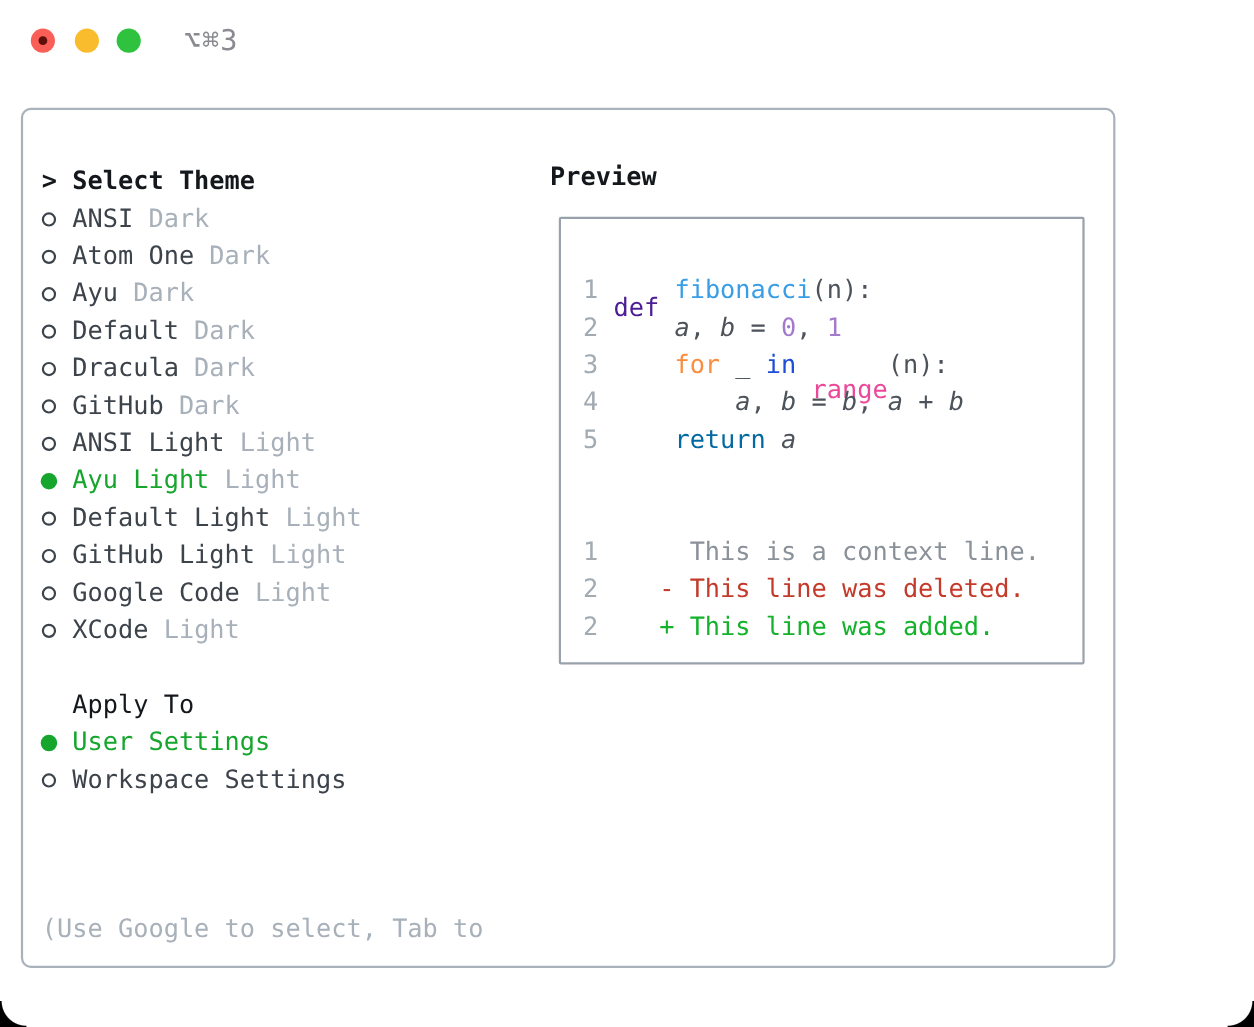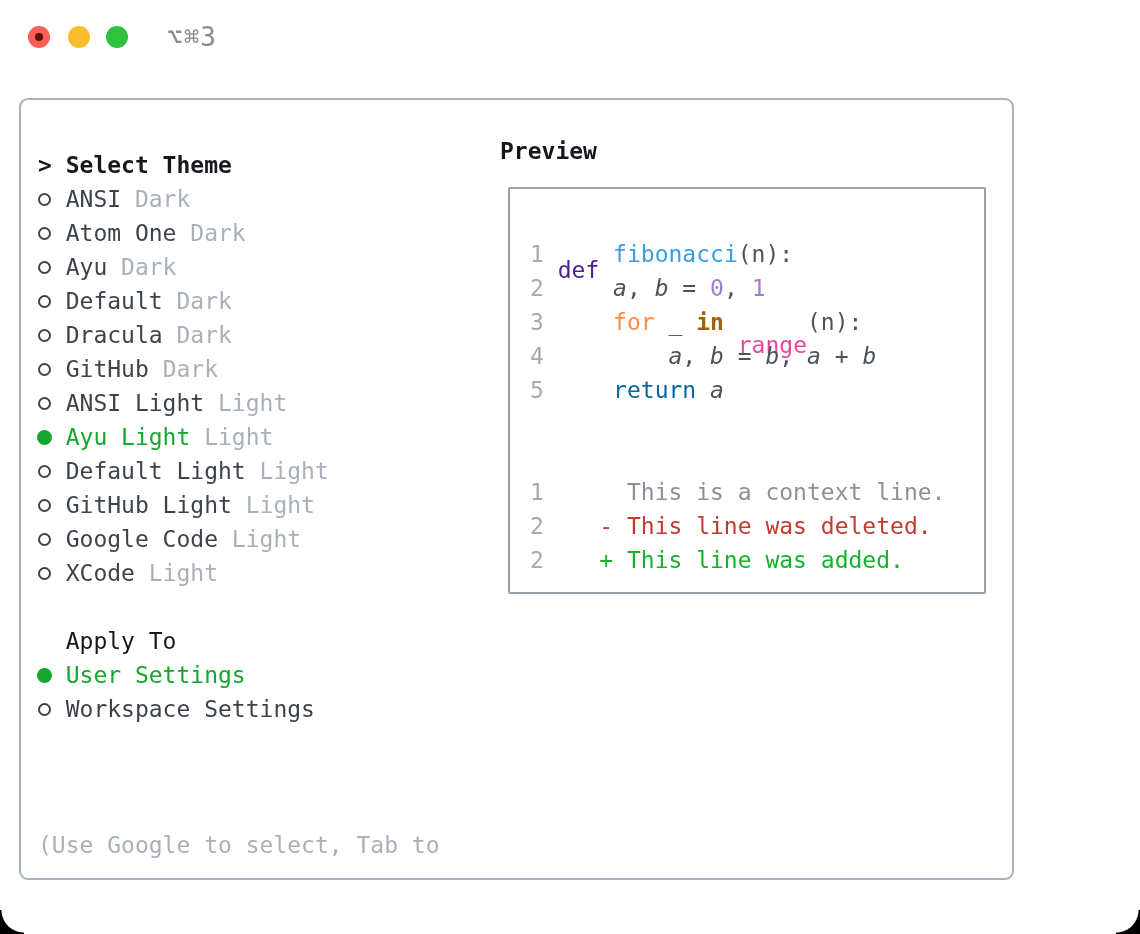--- a/index.html
+++ b/index.html
@@ -36,21 +36,21 @@
   .dot  { width:15px; height:15px; border-radius:50%; background:#16a62e; margin-left:-1px; }
   .hdr-label { font-weight:bold; color:#14181d; }
   .plain-hdr { color:#14181d; }
   .item-label { color:#3d434b; }
   .item-label.selected { color:#16a62e; }
   .item-suffix { color:#a8b0ba; }
   .apply-block { margin-top:34px; }
   .hint { margin-top:34px; color:#a8b0ba; font-size:23px; line-height:34px; white-space:pre; }
 
   
-  .right-col { position:absolute; left:479px; top:34px; width:500px; }
+  .right-col { position:absolute; left:479px; top:44px; width:500px; }
   .preview-heading { font-size:23px; line-height:34px; font-weight:bold; color:#14181d; }
   .preview-box { margin-top:19px; margin-left:8px; width:478px; height:407px;
                  border:2px solid #99a2ac; border-radius:2px; background:#fff;
                  padding:48px 0 0 20px; overflow:hidden; }
   .code-line { display:flex; align-items:center; height:34px;
                font-size:23px; line-height:34px; }
   .code-line > span { white-space:pre; }
   .gutter { color:#a2aab2; }
 
   
@@ -178,21 +178,21 @@
           <span style="color: rgb(77, 83, 91);"> = </span>
           <span style="color: rgb(163, 122, 204);">0</span>
           <span style="color: rgb(77, 83, 91);">, </span>
           <span style="color: rgb(163, 122, 204);">1</span>
         </div>
         <div class="code-line">
           <span class="gutter">3 </span>
           <span style="color: rgb(77, 83, 91);">    </span>
           <span style="color: rgb(250, 141, 62);">for</span>
           <span style="color: rgb(77, 83, 91);"> _ </span>
-          <span style="color: #a16207; font-weight: bold;">in</span>
+          <span style="color: #1d4ed8;">in</span>
           <span style="color: rgb(77, 83, 91);"> </span>
           <span style="color: #ec4899; margin-top: 46px;">range</span>
           <span style="color: rgb(77, 83, 91);">(n):</span>
         </div>
         <div class="code-line">
           <span class="gutter">4 </span>
           <span style="color: rgb(77, 83, 91);">        </span>
           <span style="color: rgb(77, 83, 91); font-style: italic;">a</span>
           <span style="color: rgb(77, 83, 91);">, </span>
           <span style="color: rgb(77, 83, 91); font-style: italic;">b</span>

